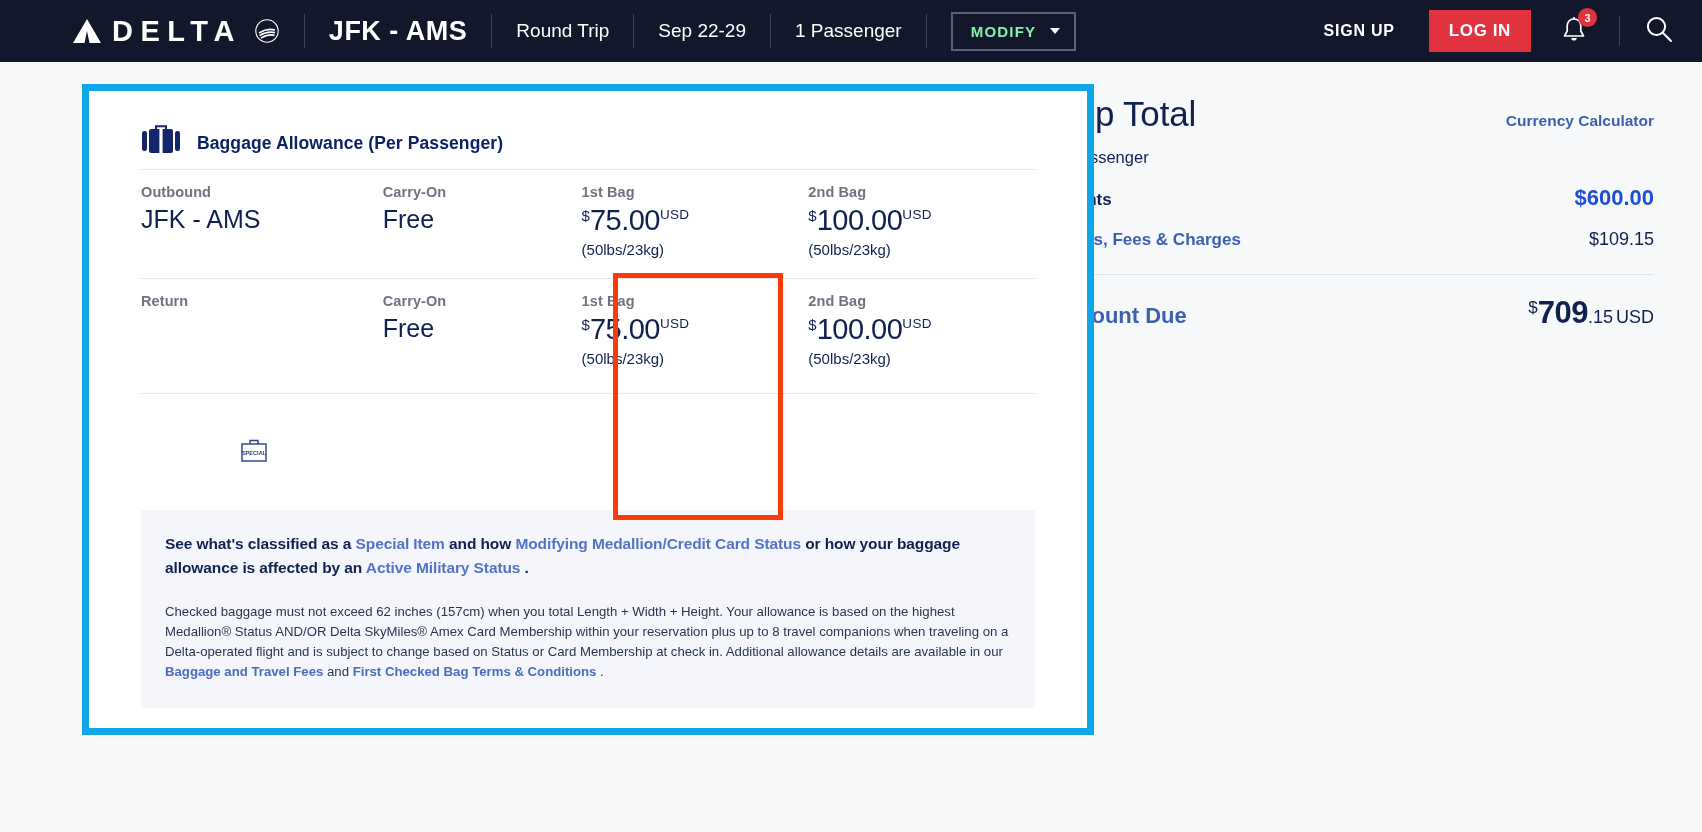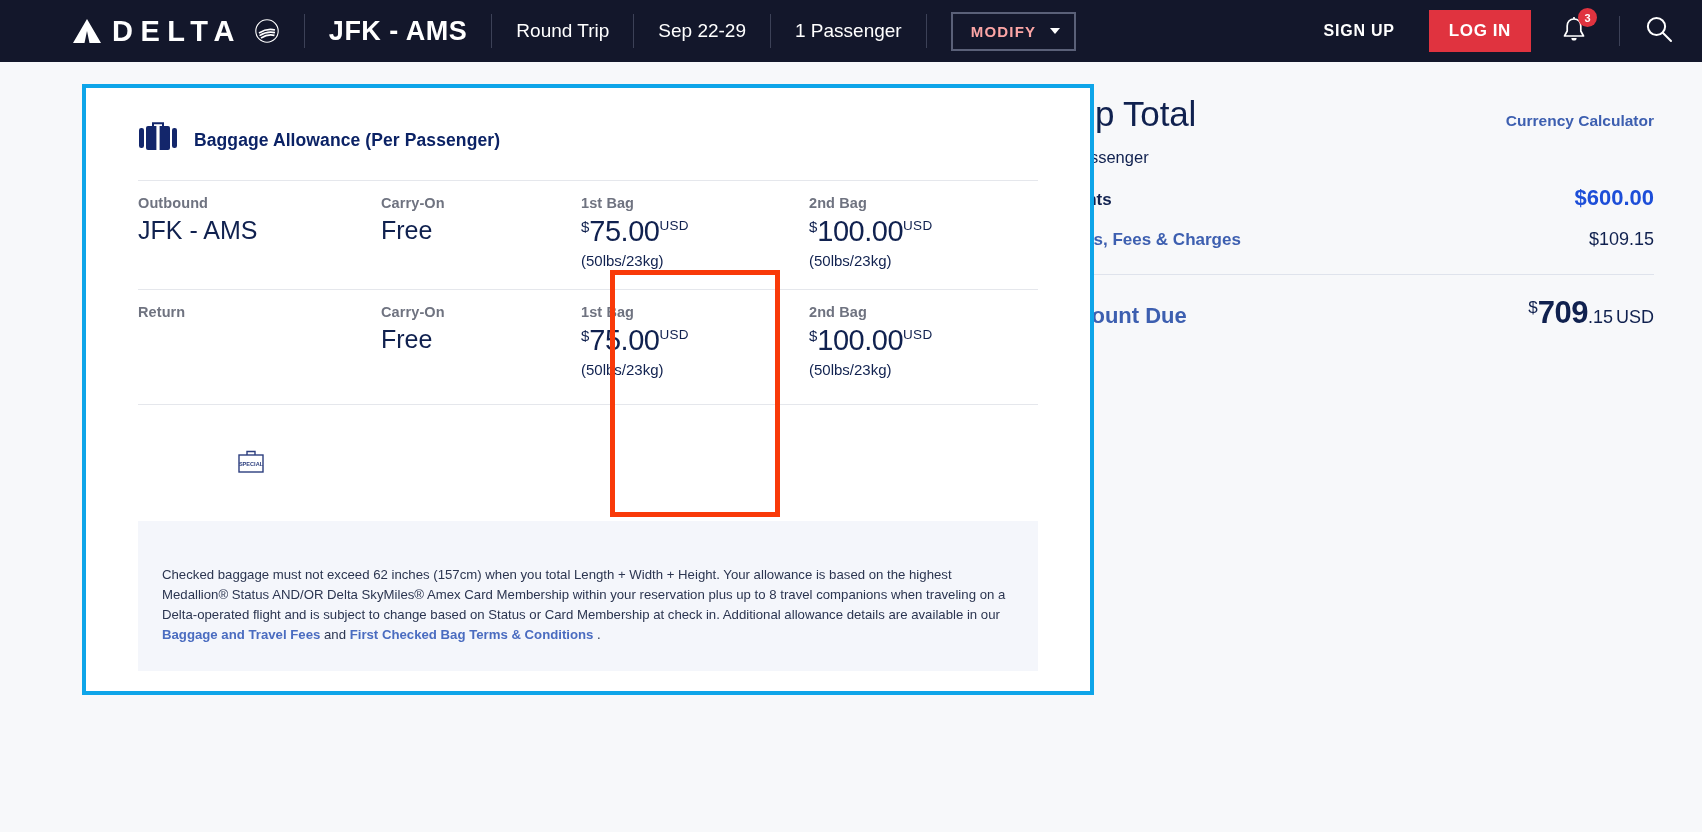--- a/index.html
+++ b/index.html
@@ -30,21 +30,21 @@
     width: 1px; height: 34px; background: #3c4157;
     margin: 0 24px;
   }
   .route {
     font-size: 27px; font-weight: 700; letter-spacing: 0.5px; color:#fff;
   }
   .trip-meta { font-size: 19px; color: #ffffff; font-weight: 400; }
   .modify-btn {
     border: 2px solid #5a6078;
     background: transparent;
-    color: #fca5a5;
+    color: #86efac;
     font-size: 15px;
     font-weight: 700;
     letter-spacing: 1.2px;
     padding: 9px 14px 9px 18px;
     display: flex; align-items: center; gap: 14px;
     cursor: pointer;
     font-family: "Liberation Sans", sans-serif;
   }
   .caret-down {
     width: 0; height: 0;
@@ -83,33 +83,33 @@
     background: #f7f8fa;
     height: 770px;
     padding: 22px 0 0 0;
   }
   .left-col {
     width: 1012px;
     padding-left: 82px;
   }
   .card {
     background: #ffffff;
-    border: 4px solid #0ea5e9;
+    border: 7px solid #0ea5e9;
     width: 1012px;
     padding: 34px 30px 20px 30px;
     position: relative;
   }
 
   .bag-header { display:flex; align-items:center; gap: 16px; padding-left: 22px; }
   .bag-title {
     font-size: 17.5px; font-weight: 700; color: #0b2265; letter-spacing: 0.1px;
   }
 
   
-  .btable { margin-top: 22px; padding: 0 22px; }
+  .btable { margin-top: 8px; padding: 0 22px; }
   .brow {
     display: flex;
     border-top: 1px solid #e5e7ec;
     padding: 14px 0 20px 0;
     position: relative;
   }
   .brow.last { border-bottom: 1px solid #e5e7ec; padding-bottom: 26px; }
   .bcell { }
   .bcell.c0 { width: 243px; }
   .bcell.c1 { width: 200px; }
@@ -353,20 +353,21 @@
             <svg width="34" height="30" viewBox="0 0 34 30">
               <path d="M13 8 L13 4.5 L21 4.5 L21 8" fill="none" stroke="#2c3e7e" stroke-width="1.4"></path>
               <rect x="5" y="8" width="24" height="17" fill="none" stroke="#2c3e7e" stroke-width="1.4"></rect>
               <text x="17" y="18.8" font-size="5.6" font-weight="700" fill="#2c3e7e" text-anchor="middle" font-family="Liberation Sans, sans-serif">SPECIAL</text>
             </svg>
           </span>
         </div>
       </div>
 
       <div class="infobox">
+        <div class="info-lead"><span>See what's classified as a </span><a>Special Item</a><span> and how </span><a>Modifying Medallion/Credit Card Status</a><span> or how your baggage allowance is affected by an </span><a>Active Military Status</a><span> .</span></div>
 
         <div class="info-body"><span>Checked baggage must not exceed 62 inches (157cm) when you total Length + Width + Height. Your allowance is based on the highest Medallion® Status AND/OR Delta SkyMiles® Amex Card Membership within your reservation plus up to 8 travel companions when traveling on a Delta-operated flight and is subject to change based on Status or Card Membership at check in. Additional allowance details are available in our </span><a>Baggage and Travel Fees</a><span> and </span><a>First Checked Bag Terms &amp; Conditions</a><span> .</span></div>
       </div>
 
     </div>
   </div>
 
   <div class="right-col">
     <div class="tt-head">
       <div class="trip-total">Trip Total</div>

